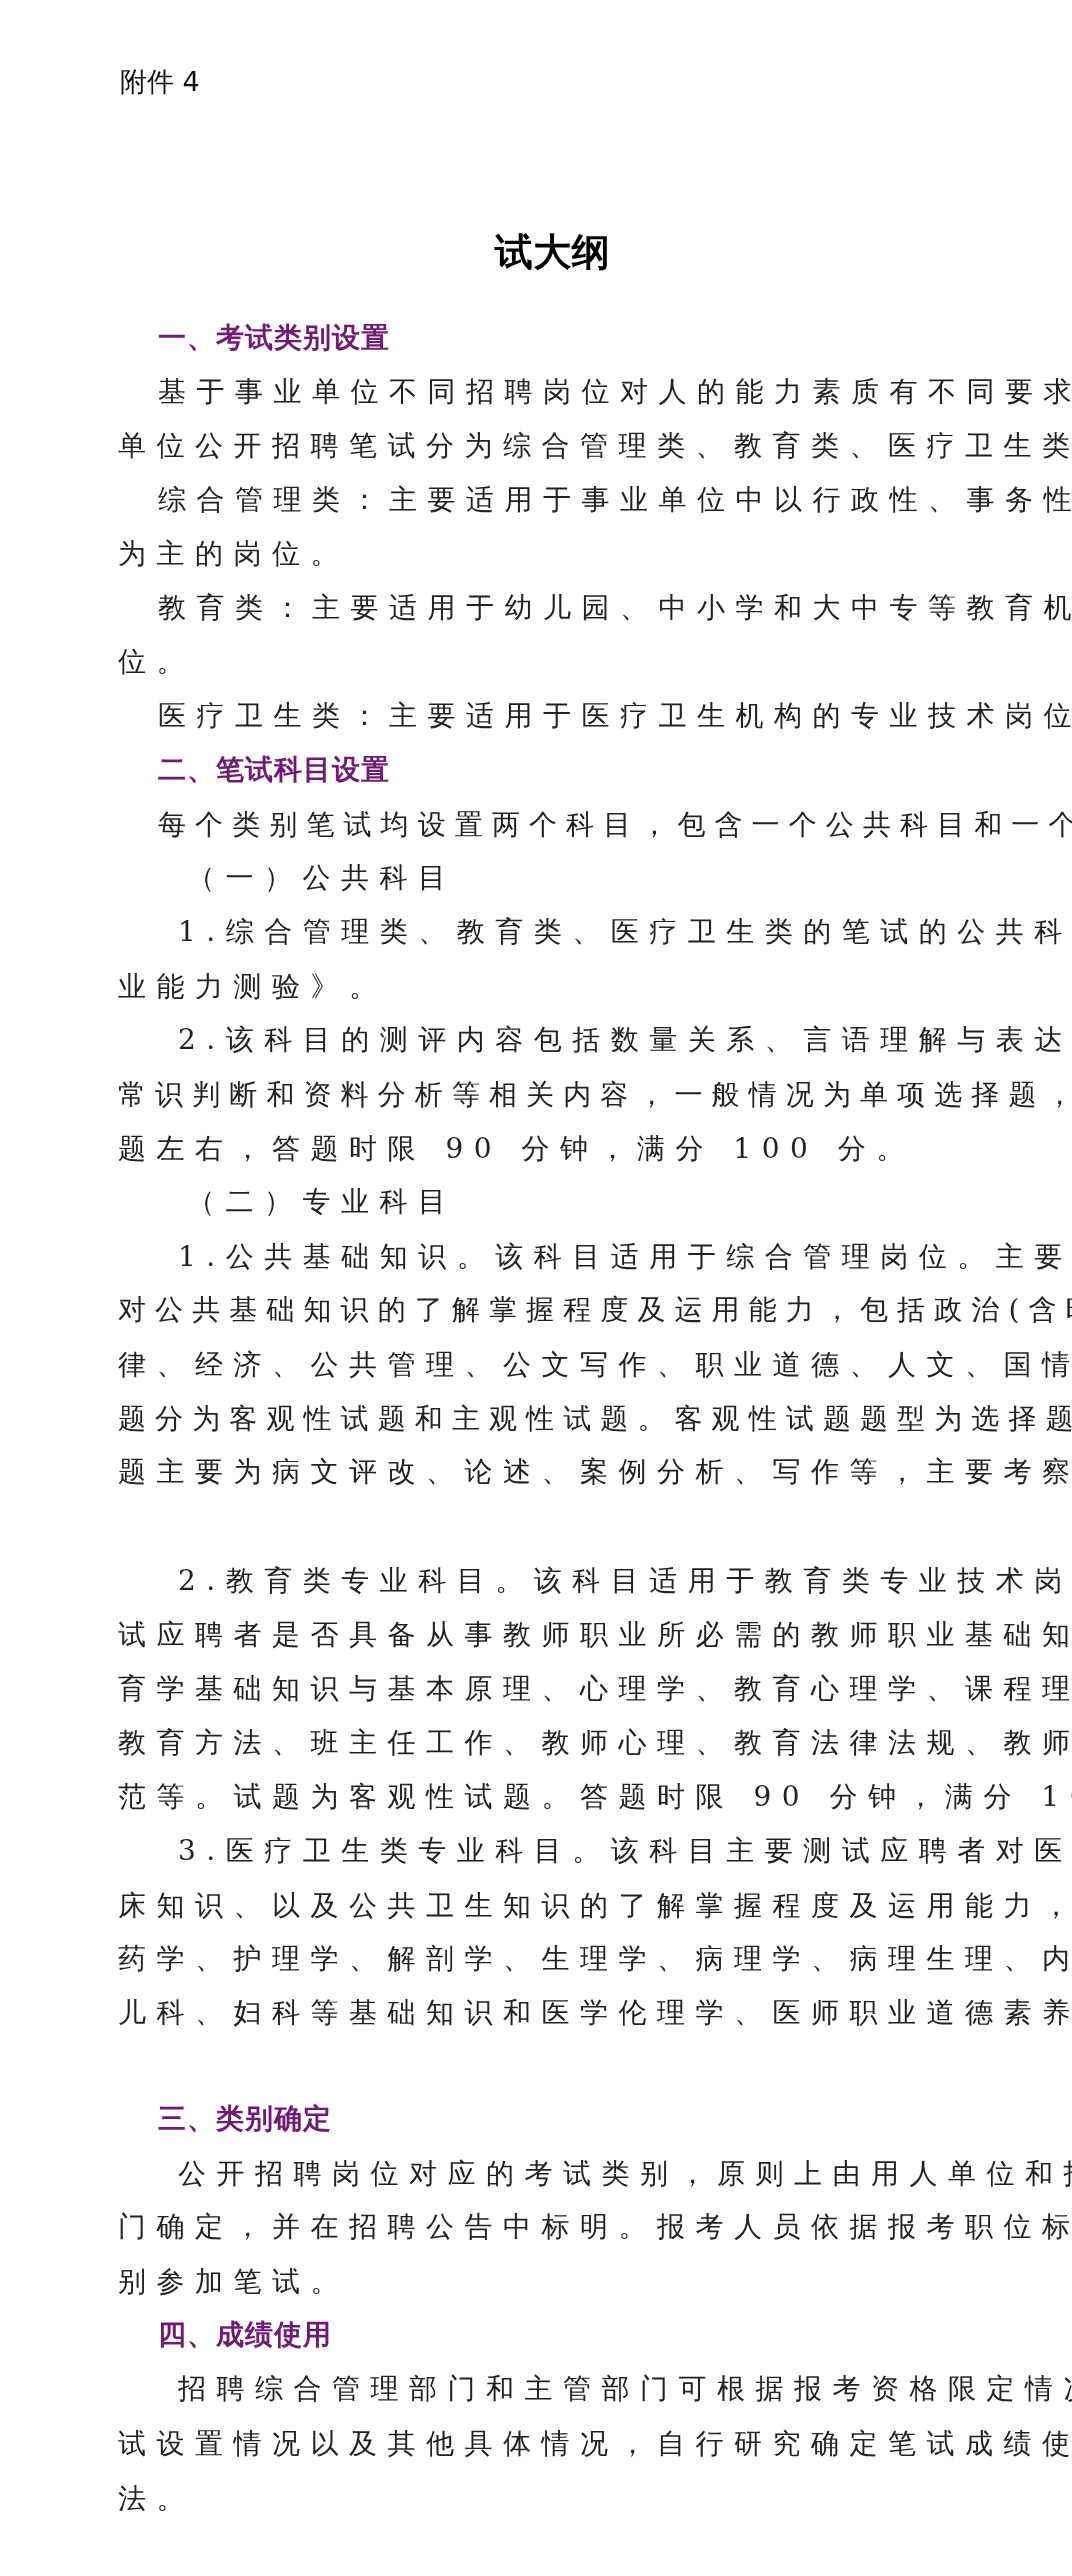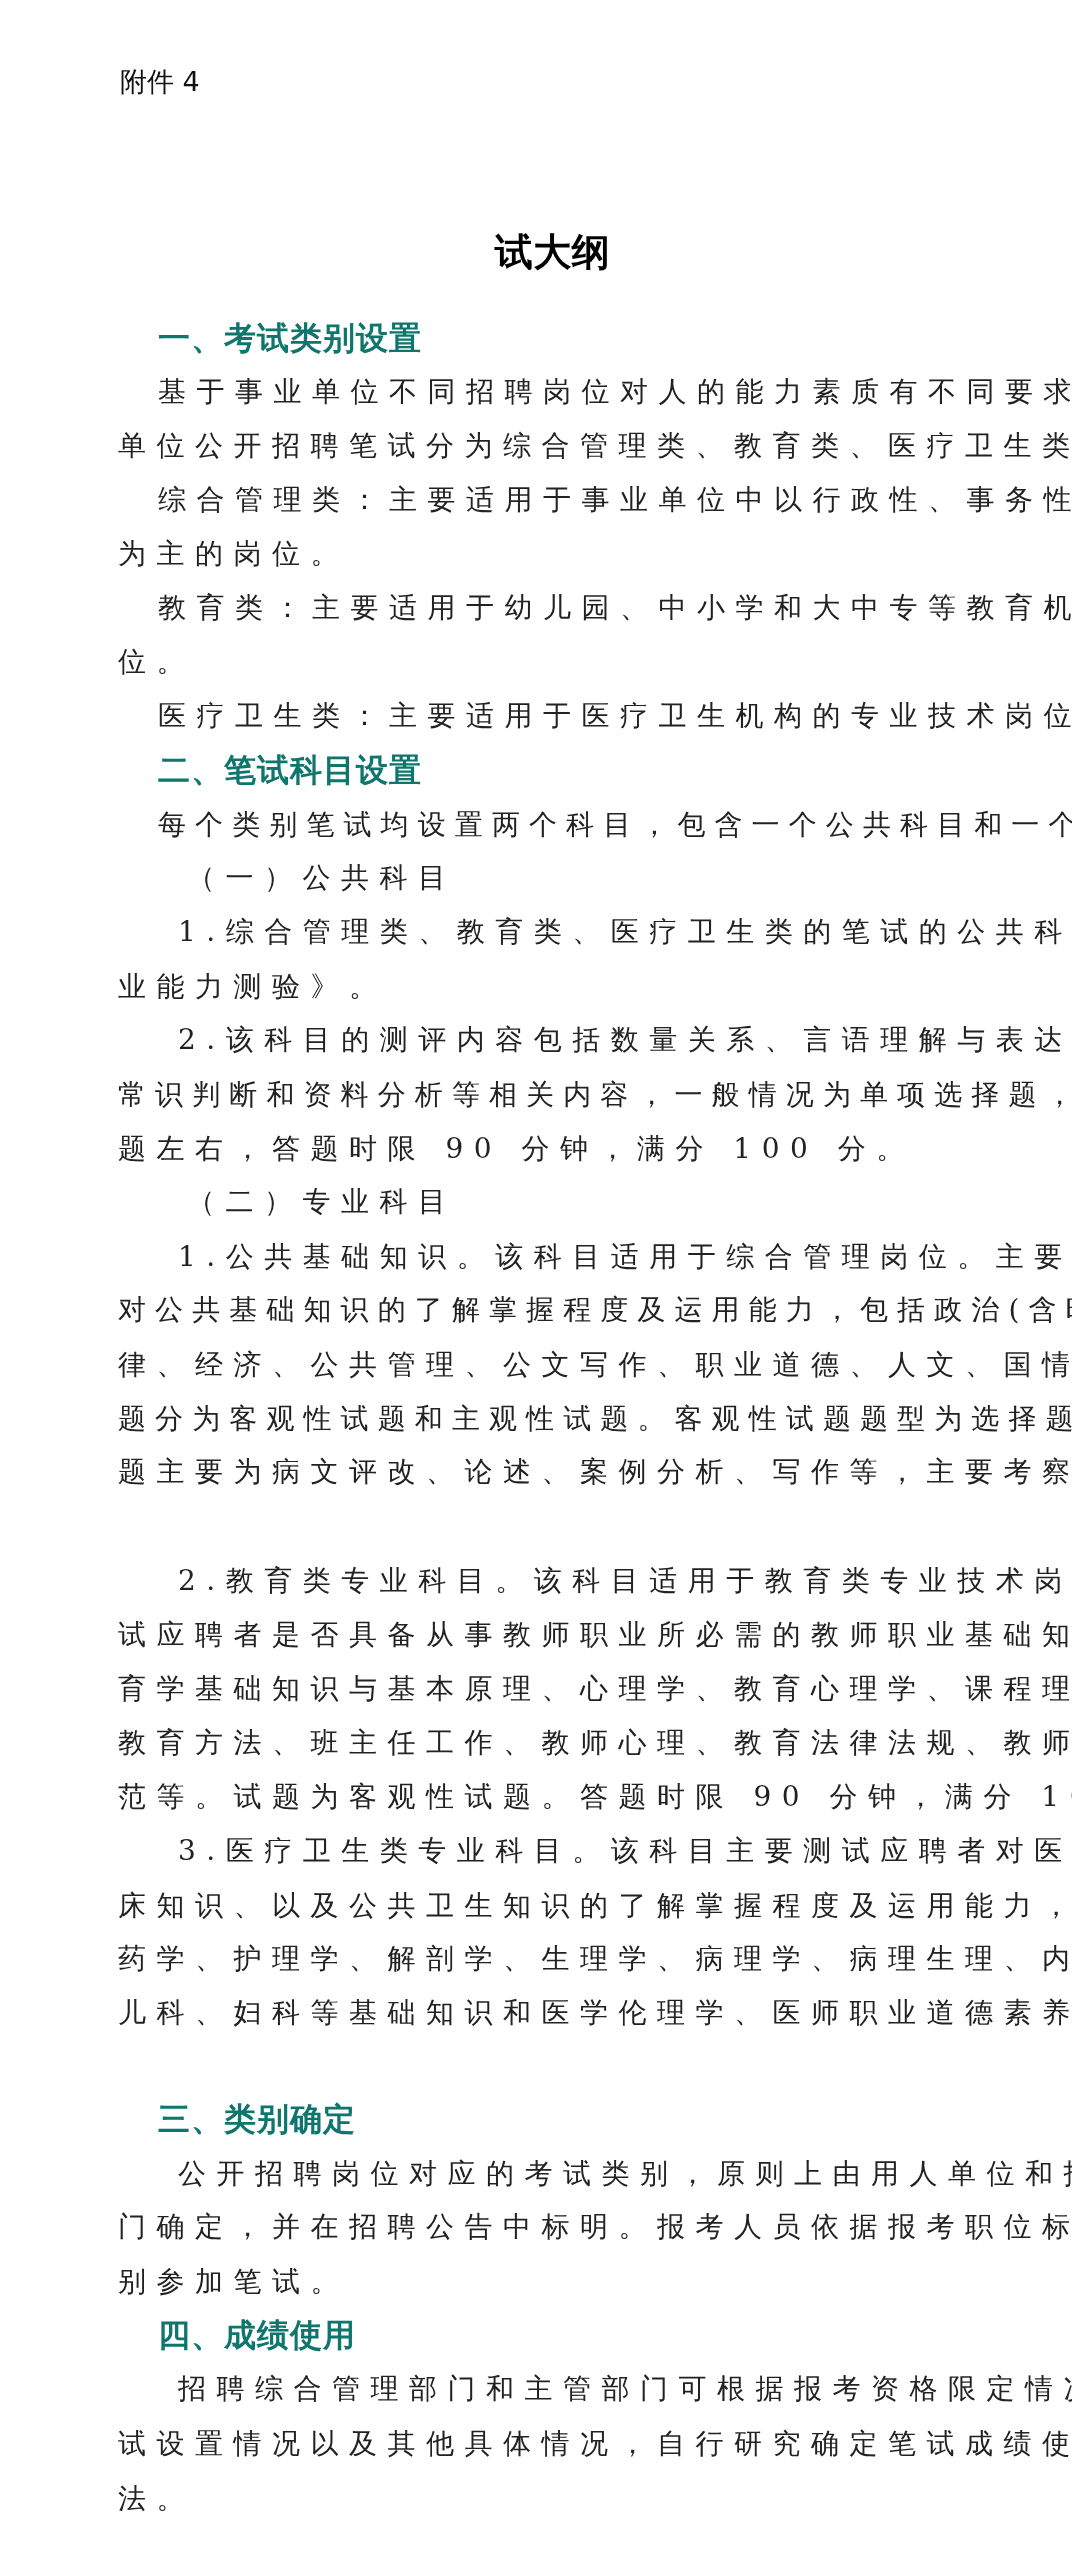--- a/index.html
+++ b/index.html
@@ -16,22 +16,22 @@
     white-space: nowrap; letter-spacing: 0.5px;
   }
   .title.l1 { top: 175px; }
   .title.l2 { top: 227px; }
   .line {
     position: absolute; white-space: nowrap; height: 40px; line-height: 40px;
     font-family: "DejaVu Serif", serif; font-size: 28px; color: #222;
     letter-spacing: 10.5px;
   }
   .line.heading {
-    font-family: "DejaVu Sans", sans-serif; font-weight: bold; color: #0f766e;
-    letter-spacing: 1px; font-size: 32px;
+    font-family: "DejaVu Sans", sans-serif; font-weight: bold; color: #701a75;
+    letter-spacing: 1px; font-size: 28px;
   }
   .ind0 { left: 102px; }
   .ind1 { left: 142px; }
   .ind2 { left: 162px; }
   .ind3 { left: 171px; }
   .tight { letter-spacing: 9.1px; }
 </style>
 </head>
 <body>
 

